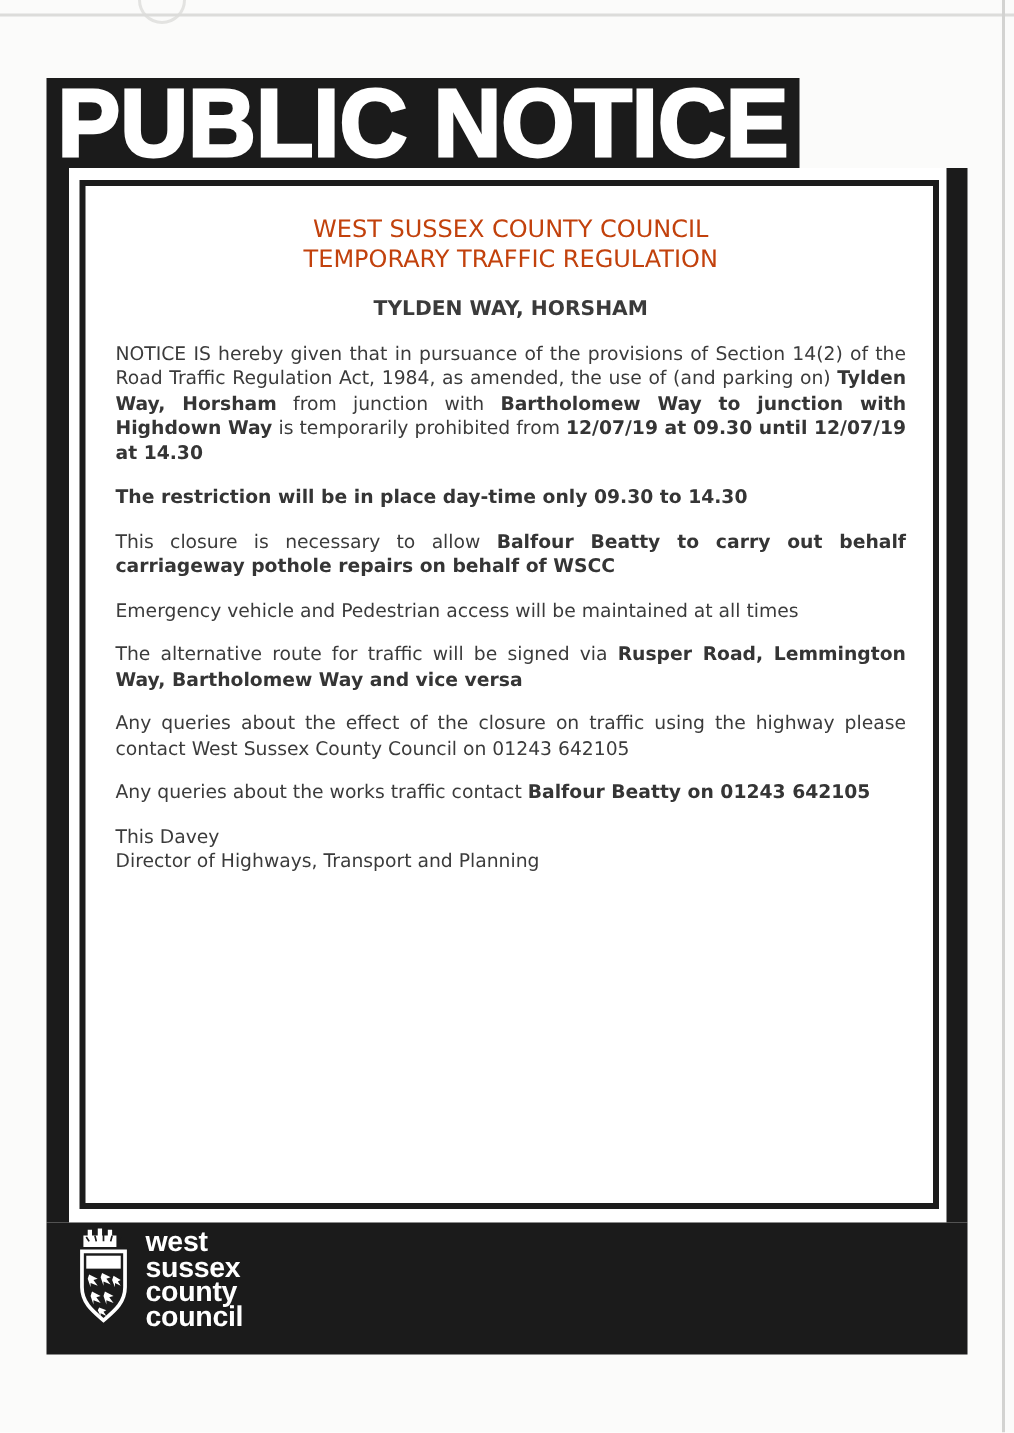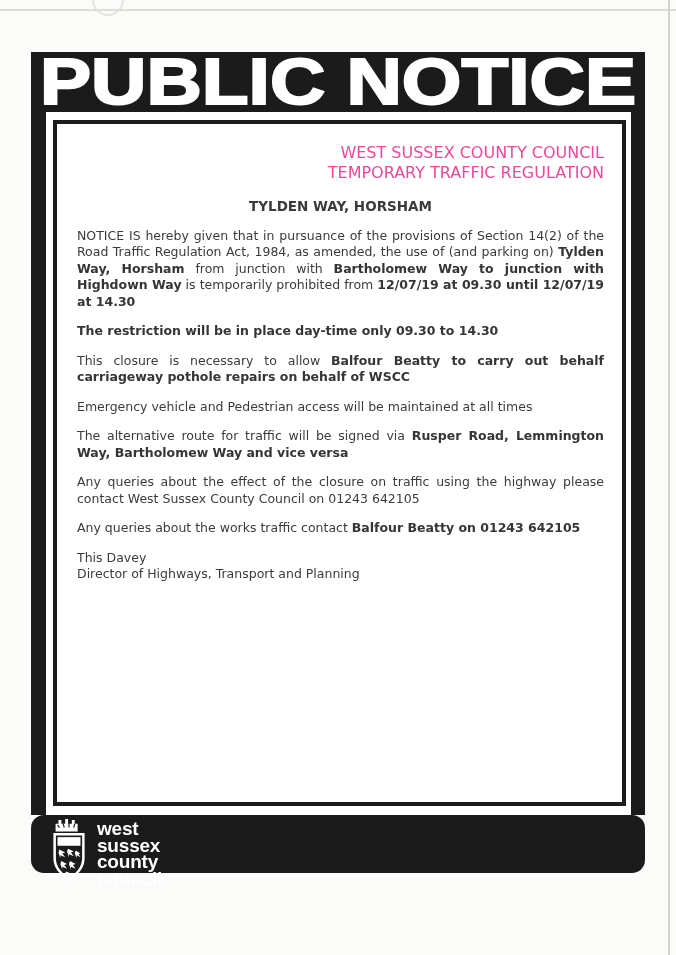--- a/index.html
+++ b/index.html
@@ -26,21 +26,21 @@
   .artifact-dot {
     position: absolute; left: 494px; top: 506px; width: 3px; height: 3px;
     background: #6a6a6a; border-radius: 50%;
   }
 
   
   .frame {
     position: absolute; left: 31px; top: 52px; width: 614px;
   }
   .banner {
-    width: 614px; height: 60px;
+    width: 502px; height: 60px;
     background: var(--banner-bg, #1b1b1b);
     overflow: hidden;
   }
   .banner svg { display: block; width: 100%; height: 100%; }
   .banner text {
     font-family: "Liberation Sans", sans-serif;
     font-weight: bold;
   }
   .mid {
     position: relative;
@@ -53,42 +53,41 @@
     position: absolute; left: 7px; top: 8px; right: 5px; bottom: 9px;
     border: 4px solid #1c1c1c;
   }
   .content {
     padding: 19px 18px 0 20px;
     color: var(--ink, #3b3b3b);
     font-size: 12.5px;
     line-height: 16.5px;
   }
   .doc-header {
-    text-align: right;
+    text-align: center;
     font-size: 16px;
     line-height: 20px;
-    color: #ec4899;
+    color: #c2410c;
   }
   .subject {
     text-align: center;
     font-weight: bold;
     font-size: 13.5px;
     margin-top: 15px;
   }
   .para {
     margin: 13px 0 0 0;
     text-align: justify;
   }
   .para b { color: #353535; }
 
   .footer-band {
     position: relative;
-    width: 614px; height: 58px;
+    width: 614px; height: 88px;
     background: var(--footer-bg, #1b1b1b);
-    border-radius: 13px;
   }
   .logo {
     position: absolute; left: 18px; top: 3px;
     display: flex; align-items: flex-start;
   }
   .logo-shield { width: 40px; height: 67px; }
   .logo-text {
     margin-left: 8px; margin-top: 3px;
     font-family: "Liberation Sans", sans-serif;
     font-weight: bold;

